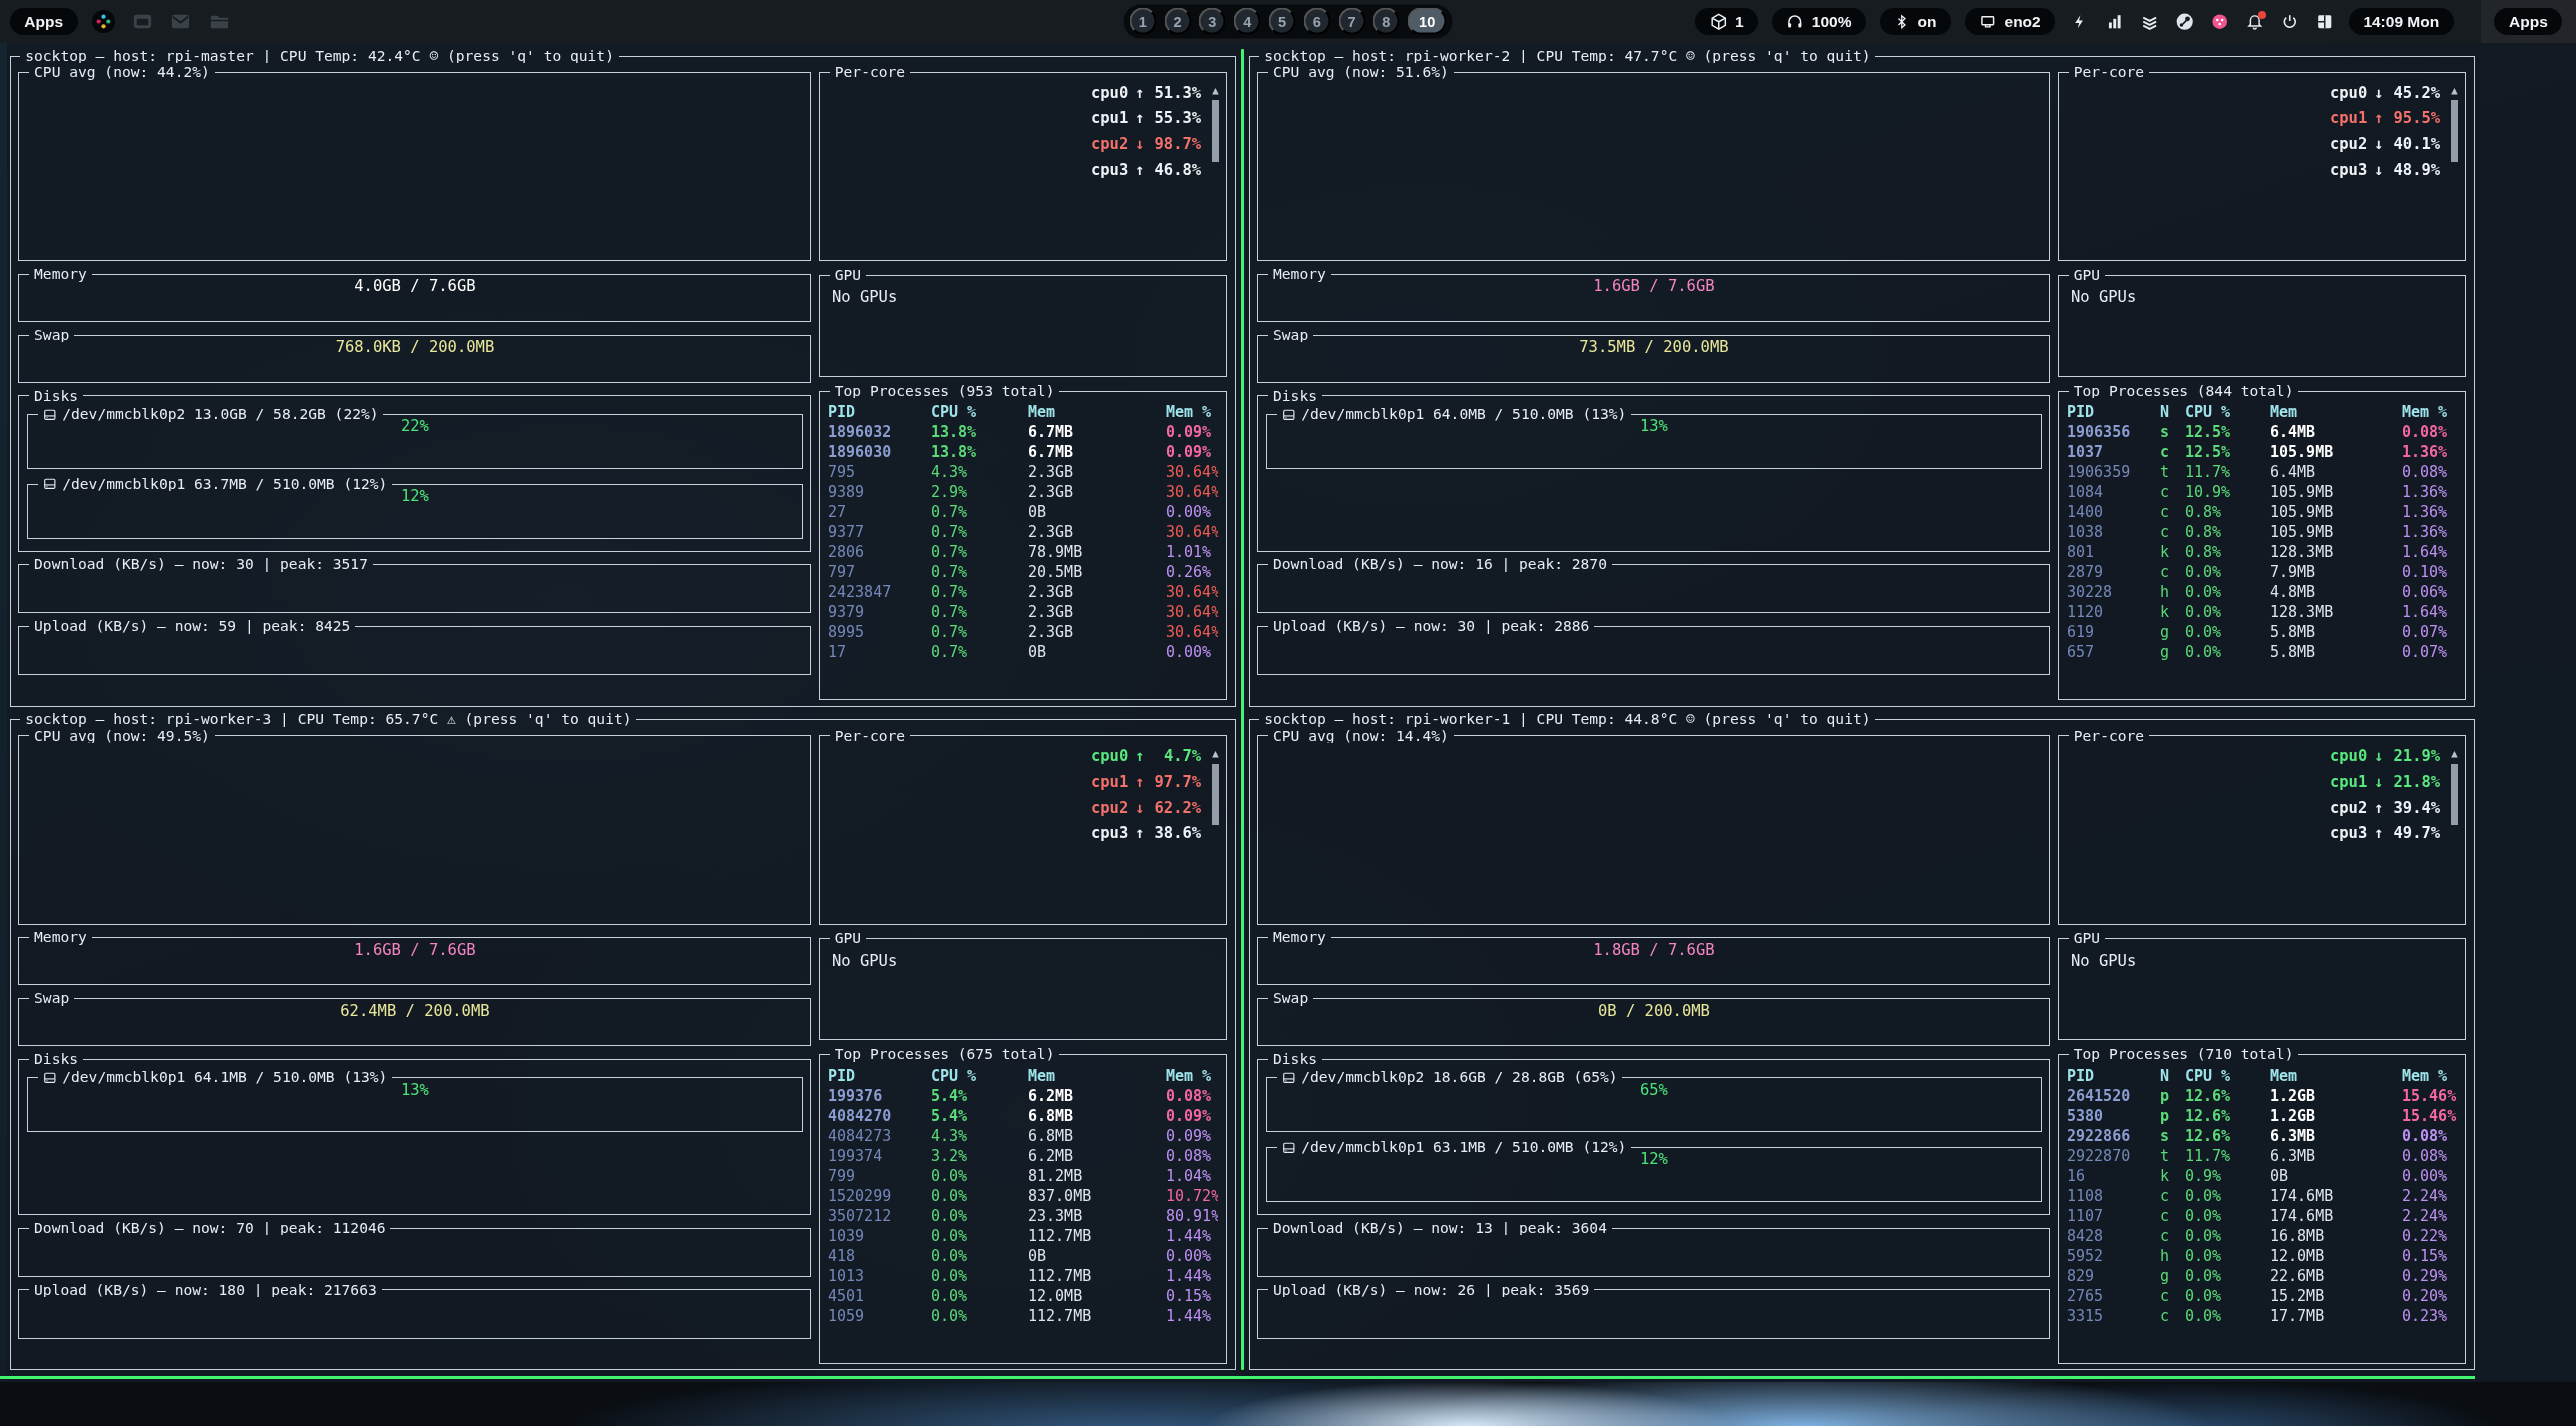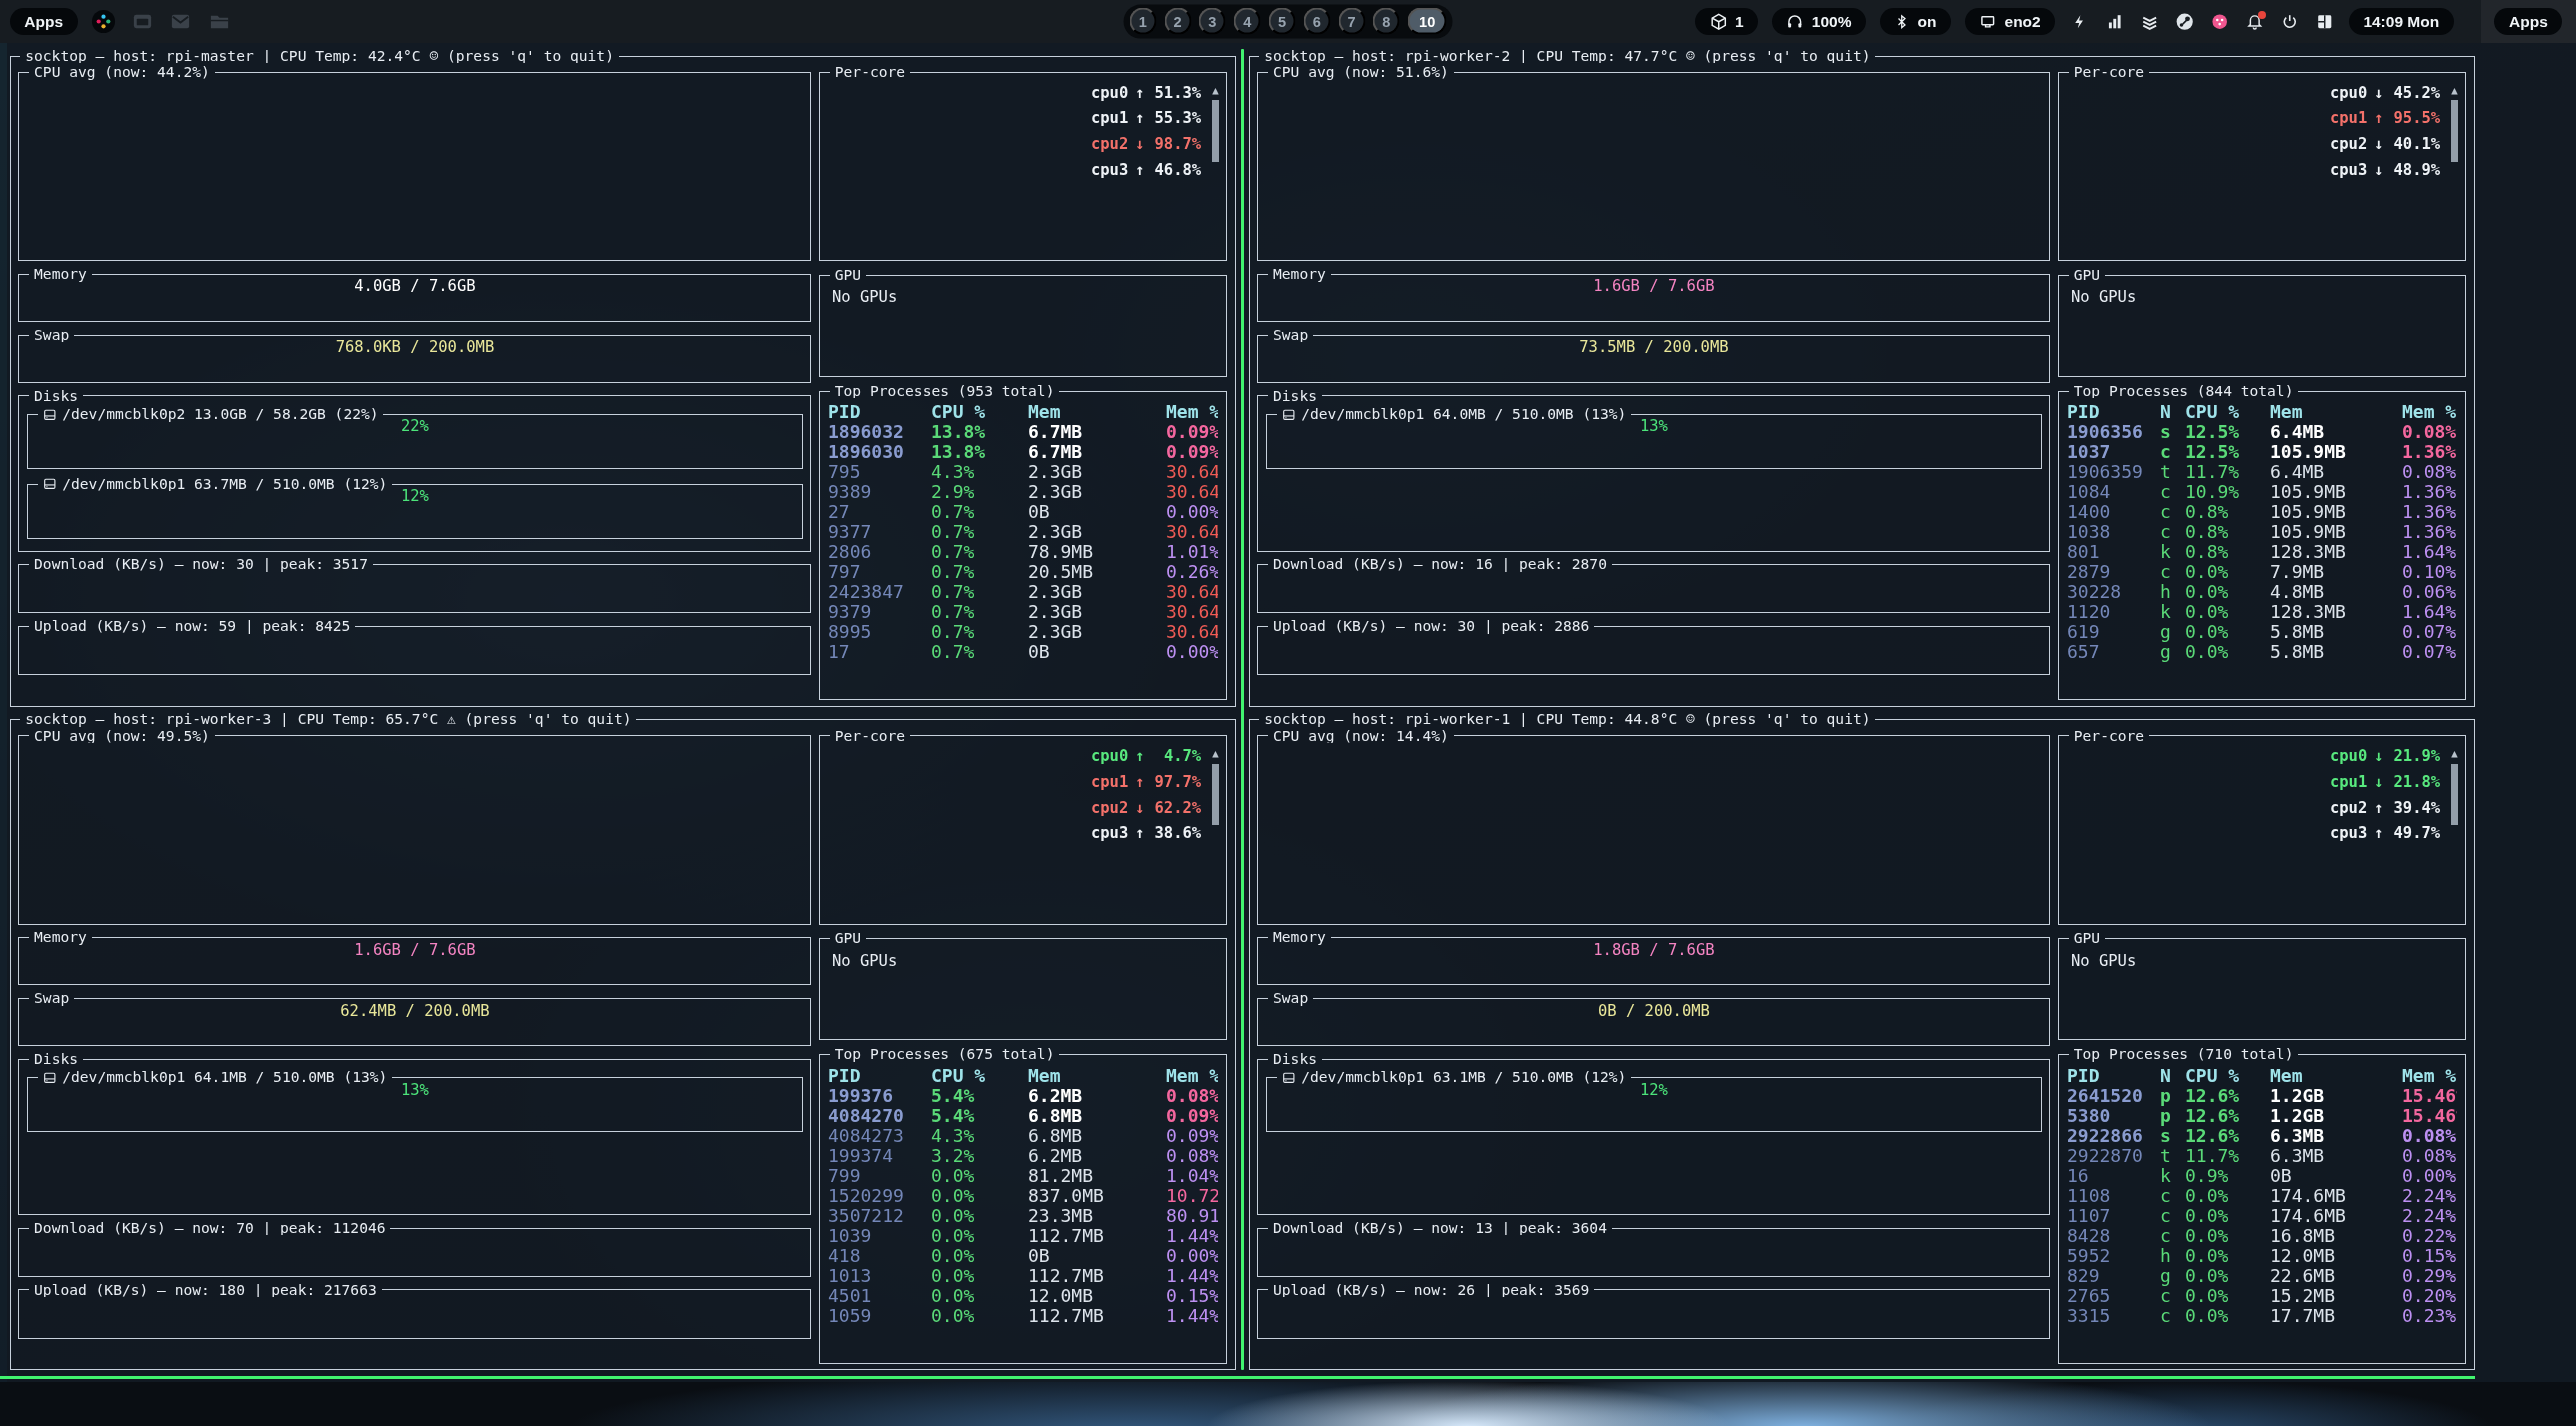--- a/index.html
+++ b/index.html
@@ -79,21 +79,21 @@
   .core-label{display:flex;gap:6.8px;align-items:center;font-weight:bold;font-size:15.5px;padding-bottom:7.8px;white-space:nowrap}
   .core-label .val{width:50px;text-align:right}
   .core-label.lv-yellow{color:#eef2f6} .core-label.lv-red{color:#f3716a} .core-label.lv-green{color:var(--green)}
   .scroll{position:absolute;right:4.9px;top:5.8px;bottom:7.8px;width:11.6px;display:flex;flex-direction:column;align-items:center}
   .scroll .arr{color:#b8c2cc;font-size:10.7px;line-height:10.7px}
   .scroll .thumb{width:7.8px;flex:0 0 62%;margin-top:3.9px;background:#939ea9}
   .gpu-box{height:109px}
   .gpu-text{padding:3.9px 3.9px;font-size:15.5px}
   .proc-box{flex:1;min-height:0}
   .ptable{flex:1;overflow:hidden;padding-top:1.9px}
-  .prow{display:grid;grid-template-columns:103px 97px 138px 1fr;font-size:18px;line-height:20px;white-space:nowrap}
+  .prow{display:grid;grid-template-columns:103px 97px 138px 1fr;font-size:15px;line-height:20px;white-space:nowrap}
   .ptable.has-n .prow{grid-template-columns:93px 25px 85px 132px 1fr}
   .prow.head span{color:var(--cyanh);font-weight:bold}
   .c-pid{color:var(--pid)} .c-n{color:#5ada78} .c-cpu{color:#5ada78}
   .c-mem{color:#dde4ec} .c-memp{color:#bd90f2}
   .prow.bold span{font-weight:bold}
   .prow.bold .c-pid{color:#8a9cd0} .prow.bold .c-mem{color:#fff}
   .c-memp.hl-red{color:#ef5b55} .c-memp.hl-pink{color:#f4679f}
   
   .status-border{height:2.9px;background:var(--tmux);margin:1.9px 101px 2.9px 0}
   .statusbar{height:26px;background:var(--tmux);margin-right:101px;display:flex;align-items:center;
@@ -1626,20 +1626,36 @@
         </fieldset>
         <fieldset class="box swap-box">
           <legend class="swap-legend">Swap</legend>
           <div class="hbar">
             <div class="fill swap-fill" style="width: 0%;"></div>
             <span class="blabel swap-label">0B / 200.0MB</span>
           </div>
         </fieldset>
         <fieldset class="box disks-box">
           <legend class="disks-legend">Disks</legend>
+        <fieldset class="box disk-entry">
+                  <legend>
+                    <span>
+                      <svg width="13.6" height="13.6" viewBox="0 0 24 24" stroke="#e8edf3" stroke-width="2" fill="none">
+                        <rect x="3" y="4" width="18" height="16" rx="2"></rect>
+                        <path d="M3 14h18"></path>
+                        <circle cx="7" cy="17" r="1" fill="#e8edf3" stroke="none"></circle>
+                      </svg>
+                    </span>
+                    <span>/dev/mmcblk0p2  18.6GB / 28.8GB  (65%)</span>
+                  </legend>
+                  <div class="hbar">
+                    <div class="fill disk-fill" style="width: 65%;"></div>
+                    <span class="blabel disk-label">65%</span>
+                  </div>
+                </fieldset>
                 <fieldset class="box disk-entry">
                   <legend>
                     <span>
                       <svg width="13.6" height="13.6" viewBox="0 0 24 24" stroke="#e8edf3" stroke-width="2" fill="none">
                         <rect x="3" y="4" width="18" height="16" rx="2"></rect>
                         <path d="M3 14h18"></path>
                         <circle cx="7" cy="17" r="1" fill="#e8edf3" stroke="none"></circle>
                       </svg>
                     </span>
                     <span>/dev/mmcblk0p1  63.1MB / 510.0MB  (12%)</span>

